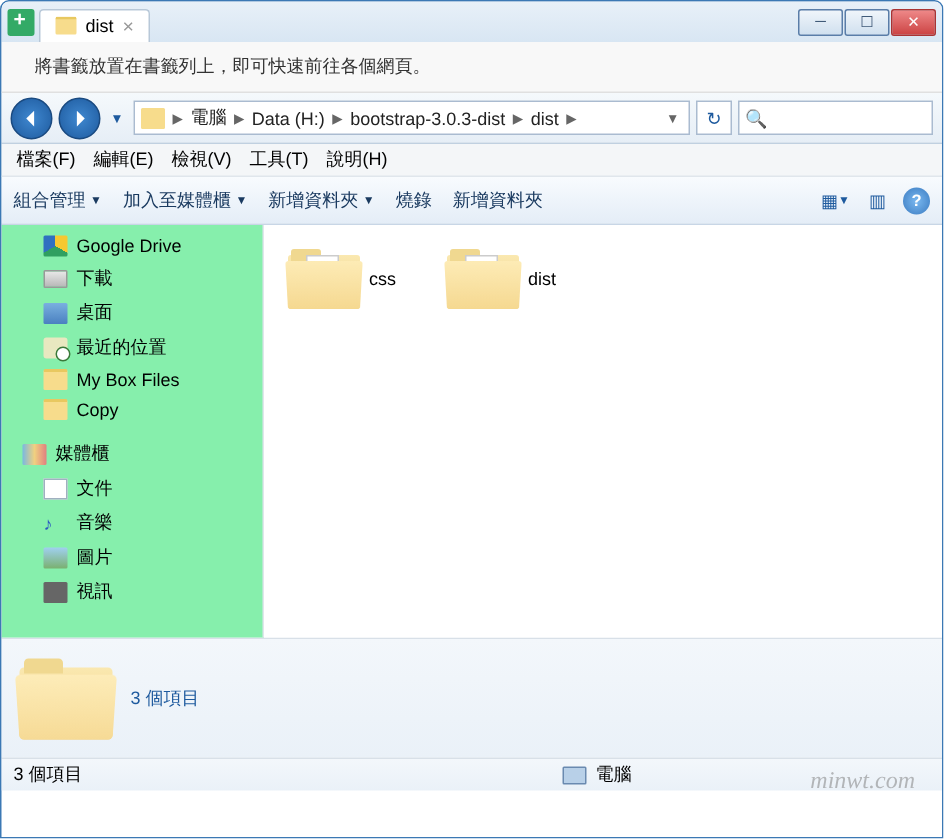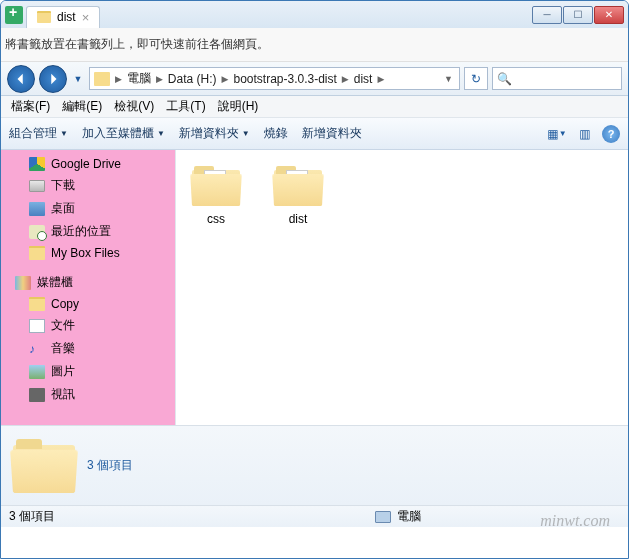--- a/index.html
+++ b/index.html
@@ -7,21 +7,21 @@
 .window { width: 629px; height: 559px; border: 1px solid #3b78b4; border-radius: 6px 6px 0 0; overflow: hidden; background: #fff; position: relative; }
 .titlebar { height: 27px; background: linear-gradient(#e8f0f8, #d8e6f3); display: flex; align-items: center; padding: 0 4px; }
 .tb-icon { width: 18px; height: 18px; background: #3a6; border-radius: 2px; margin-right: 3px; position: relative; }
 .tb-icon::after { content: "+"; color: #fff; font-weight: bold; position: absolute; top: -2px; left: 4px; font-size: 14px; }
 .tab { background: #fff; height: 22px; padding: 3px 10px; border: 1px solid #b8c8d8; border-bottom: none; border-radius: 3px 3px 0 0; display: flex; align-items: center; gap: 6px; margin-top: 4px; }
 .tab-icon { width: 14px; height: 12px; background: #f7dc8c; border-radius: 1px; border-top: 2px solid #e8c860; }
 .tab-close { color: #999; font-size: 13px; cursor: pointer; }
 .win-controls { margin-left: auto; display: flex; gap: 1px; }
 .win-btn { width: 30px; height: 18px; border: 1px solid #5a7da8; border-radius: 2px; background: linear-gradient(#f0f5fa, #d0e0ef); display: flex; align-items: center; justify-content: center; color: #405a78; font-size: 10px; cursor: pointer; }
 .win-btn.close { background: linear-gradient(#e88, #c44); color: #fff; border-color: #a33; }
-.tip-bar { background: #f8f8f8; padding: 8px 4px; border-bottom: 1px solid #e0e0e0; color: #333; }
+.tip-bar { background: #f8f8f8; padding: 8px 22px; border-bottom: 1px solid #e0e0e0; color: #333; }
 .nav-bar { height: 34px; background: linear-gradient(#f5f9fc, #e6eef6); display: flex; align-items: center; padding: 0 6px; gap: 4px; border-bottom: 1px solid #c0d0e0; }
 .nav-btn { width: 28px; height: 28px; border-radius: 50%; background: radial-gradient(#3f88d0, #1e5a9e); border: 1px solid #1a4a80; display: flex; align-items: center; justify-content: center; color: #fff; cursor: pointer; }
 .nav-btn svg { width: 14px; height: 14px; fill: #fff; }
 .nav-dd { width: 14px; color: #1e5a9e; font-size: 9px; text-align: center; cursor: pointer; }
 .breadcrumb { flex: 1; height: 23px; background: #fff; border: 1px solid #aabbd0; display: flex; align-items: center; padding: 0 2px; }
 .bc-icon { width: 16px; height: 14px; background: #f7dc8c; border-radius: 1px; margin: 0 2px; }
 .bc-sep { color: #666; margin: 0 3px; font-size: 9px; }
 .bc-item { color: #222; padding: 0 2px; cursor: pointer; }
 .bc-dd { margin-left: auto; color: #666; font-size: 9px; padding: 0 4px; cursor: pointer; }
 .refresh-btn { width: 24px; height: 23px; border: 1px solid #aabbd0; background: #fff; display: flex; align-items: center; justify-content: center; color: #1e5a9e; cursor: pointer; }
@@ -30,38 +30,38 @@
 .search-ico { color: #1e5a9e; cursor: pointer; }
 .menu-bar { height: 22px; background: #f4f6f8; display: flex; align-items: center; padding: 0 6px; gap: 4px; border-bottom: 1px solid #e0e6ec; }
 .menu-item { padding: 2px 4px; cursor: pointer; }
 .toolbar { height: 32px; background: linear-gradient(#f8fbfe, #e4edf7); display: flex; align-items: center; padding: 0 8px; gap: 14px; border-bottom: 1px solid #c8d6e6; position: relative; }
 .tool-item { color: #1a3a60; display: flex; align-items: center; gap: 3px; cursor: pointer; }
 .tool-dd { font-size: 8px; }
 .tool-right { margin-left: auto; display: flex; align-items: center; gap: 6px; }
 .tool-icon { width: 22px; height: 20px; display: flex; align-items: center; justify-content: center; cursor: pointer; color: #1e5a9e; }
 .tool-help { width: 18px; height: 18px; border-radius: 50%; background: radial-gradient(#7ab8f0, #3a7ac0); color: #fff; display: flex; align-items: center; justify-content: center; font-weight: bold; font-size: 11px; cursor: pointer; }
 .content { display: flex; height: 275px; }
-.sidebar { width: 175px; background: #f9a8d4; border-right: 1px solid #e0e6ec; overflow-y: auto; padding: 4px 0; }
+.sidebar { width: 175px; background: #86efac; border-right: 1px solid #e0e6ec; overflow-y: auto; padding: 4px 0; }
 .sb-item { display: flex; align-items: center; padding: 3px 0 3px 28px; gap: 6px; cursor: pointer; }
 .sb-item.header { padding-left: 14px; margin-top: 8px; }
 .sb-item:first-child { margin-top: 0; }
 .sb-ico { width: 16px; height: 14px; flex-shrink: 0; }
 .sb-ico.folder { background: #f7dc8c; border-radius: 1px; border-top: 2px solid #e8c860; }
 .sb-ico.drive { background: linear-gradient(#e8e8e8, #b8b8b8); border: 1px solid #999; border-radius: 1px; height: 12px; }
 .sb-ico.desktop { background: linear-gradient(#7ab0e0, #4a80c0); border-radius: 1px; }
 .sb-ico.recent { background: #e8e8c0; border-radius: 2px; position: relative; }
 .sb-ico.recent::after { content:""; position:absolute; right:-2px; bottom:-2px; width:8px; height:8px; border:1px solid #3a7a3a; border-radius:50%; background:#fff; }
 .sb-ico.lib { background: linear-gradient(90deg, #7ab8e0, #f0d080, #e08080); border-radius: 1px; }
 .sb-ico.doc { background: #fff; border: 1px solid #a0b0c0; }
 .sb-ico.music { color: #2a5ac0; background: none; }
 .sb-ico.video { background: #666; border-radius: 1px; }
 .sb-ico.pic { background: linear-gradient(#a0d0f0, #7ab070); border-radius: 1px; }
 .sb-ico.gdrive { background: conic-gradient(#f7c830 0 120deg, #30a060 120deg 240deg, #3070c0 240deg 360deg); border-radius: 1px; }
 .main-pane { flex: 1; background: #fff; padding: 12px; display: flex; gap: 26px; align-items: flex-start; }
-.file-item { display: flex; flex-direction: column; align-items: center; gap: 6px; cursor: pointer; padding: 4px; }
+.file-item { display: flex; flex-direction: row; align-items: center; gap: 6px; cursor: pointer; padding: 4px; }
 .folder-big { width: 48px; height: 40px; position: relative; }
 .folder-big::before { content: ""; position: absolute; width: 48px; height: 36px; bottom: 0; background: linear-gradient(#fae8b0, #f0d080); border-radius: 2px; }
 .folder-big::after { content: ""; position: absolute; width: 20px; height: 8px; top: 0; left: 2px; background: #f0d890; border-radius: 2px 2px 0 0; }
 .folder-paper { position: absolute; width: 22px; height: 28px; background: #fff; border: 1px solid #ccc; top: 4px; left: 12px; z-index: 1; }
 .folder-front { position: absolute; width: 48px; height: 30px; bottom: 0; background: linear-gradient(#fdebb5, #f5d890); border-radius: 2px; transform: perspective(60px) rotateX(-8deg); transform-origin: bottom; z-index: 2; }
 .details-pane { height: 80px; border-top: 1px solid #d8e0e8; background: linear-gradient(#f3f7fb, #eaf1f8); display: flex; align-items: center; padding: 8px 12px; gap: 12px; }
 .dp-folder { width: 62px; height: 54px; position: relative; }
 .dp-folder::before { content: ""; position: absolute; width: 62px; height: 48px; bottom: 0; background: linear-gradient(#fae8b0, #efd080); border-radius: 3px; }
 .dp-folder::after { content: ""; position: absolute; width: 26px; height: 10px; top: 0; left: 3px; background: #f0d890; border-radius: 3px 3px 0 0; }
 .dp-front { position: absolute; width: 62px; height: 40px; bottom: 0; background: linear-gradient(#fdecb8, #f6da95); border-radius: 3px; transform: perspective(80px) rotateX(-10deg); transform-origin: bottom; }
@@ -174,28 +174,28 @@
           <span>桌面</span>
         </div>
       <div class="sb-item">
           <span class="sb-ico recent"></span>
           <span>最近的位置</span>
         </div>
       <div class="sb-item">
           <span class="sb-ico folder"></span>
           <span>My Box Files</span>
         </div>
+      <div class="sb-item">
+          <span class="sb-ico folder"></span>
+          <span>Copy</span>
+        </div>
+
       <div class="sb-item header">
           <span class="sb-ico lib"></span>
           <span>媒體櫃</span>
-        </div>
-
-      <div class="sb-item">
-          <span class="sb-ico folder"></span>
-          <span>Copy</span>
         </div>
       <div class="sb-item">
           <span class="sb-ico doc"></span>
           <span>文件</span>
         </div>
       <div class="sb-item">
           <span class="sb-ico music">♪</span>
           <span>音樂</span>
         </div>
       <div class="sb-item">

